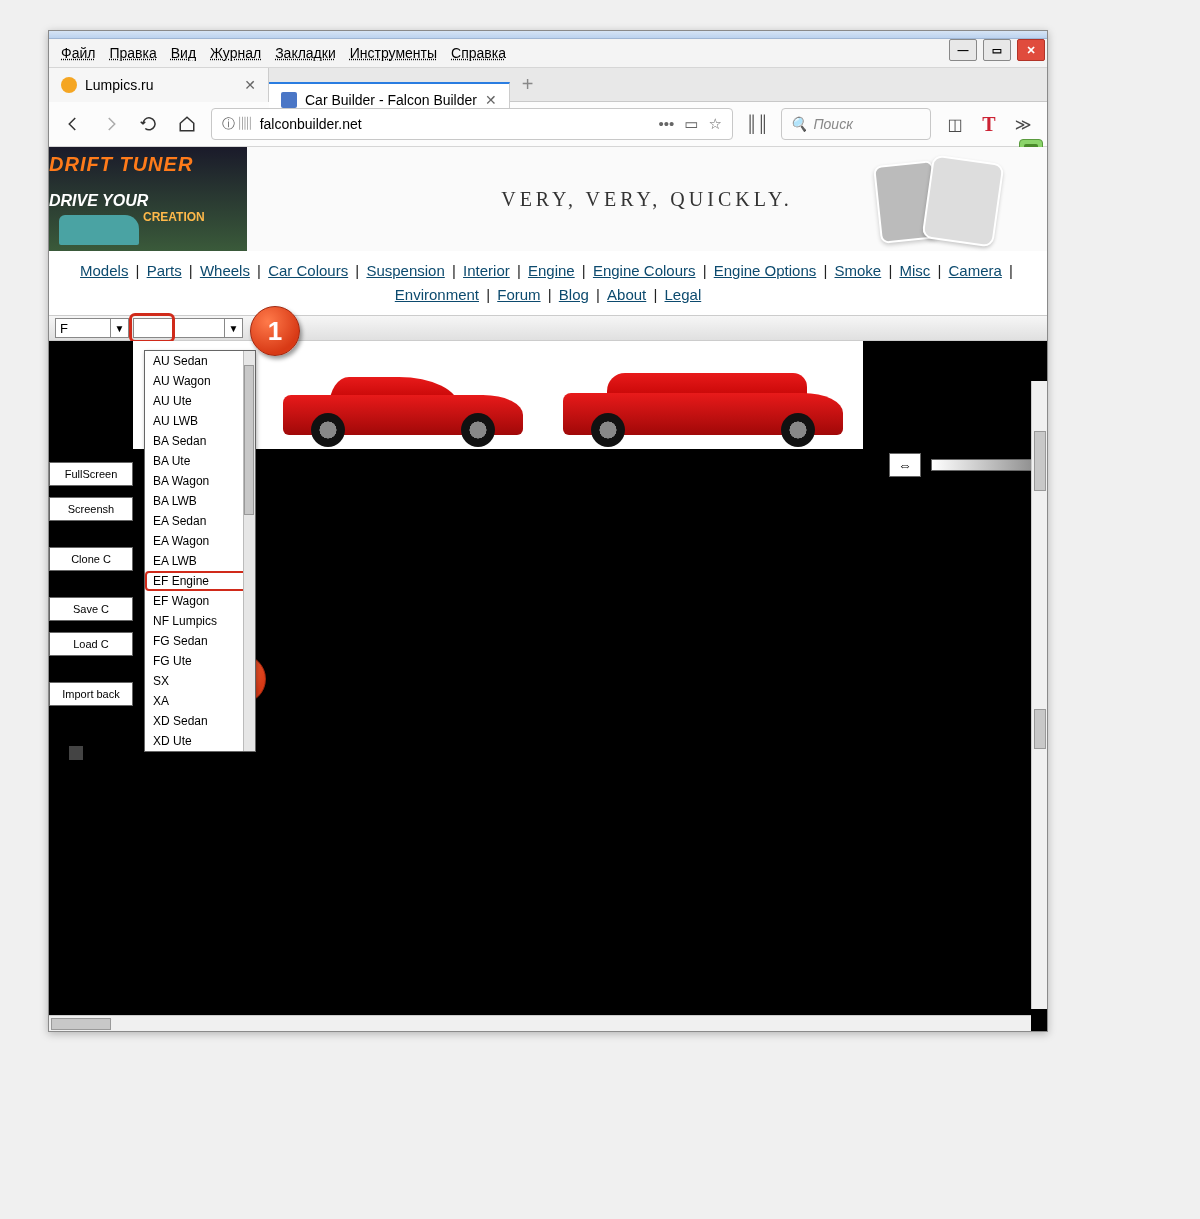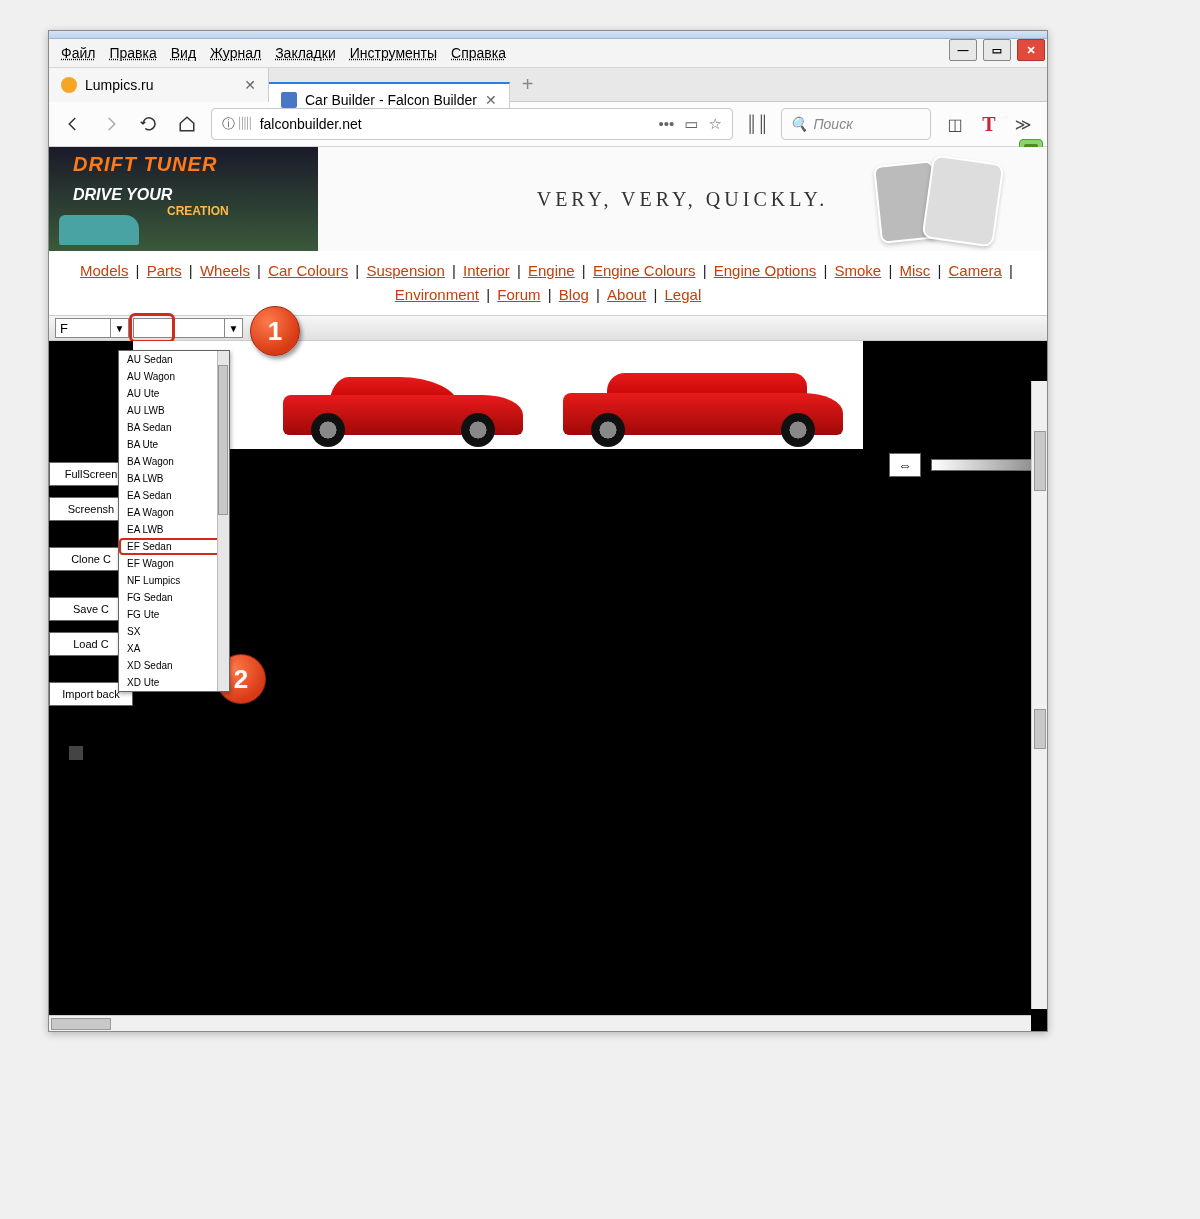--- a/index.html
+++ b/index.html
@@ -22,32 +22,32 @@
 .nav-icon { width: 28px; height: 28px; display: flex; align-items: center; justify-content: center; color: #4a4a4a; border-radius: 4px; }
 .nav-icon svg { width: 18px; height: 18px; }
 .urlbar { flex: 1; display: flex; align-items: center; gap: 8px; border: 1px solid #c8c8c8; border-radius: 4px; padding: 4px 10px; background: #fff; font-size: 14px; height: 32px; }
 .urlbar .proto-icons { display: flex; gap: 4px; color: #666; font-size: 13px; }
 .urlbar .right-icons { margin-left: auto; display: flex; gap: 10px; color: #666; font-size: 15px; }
 .searchbar { width: 150px; border: 1px solid #c8c8c8; border-radius: 4px; padding: 4px 8px; display: flex; align-items: center; gap: 6px; font-style: italic; color: #888; font-size: 14px; height: 32px; }
 .toolbar-icons { display: flex; gap: 6px; align-items: center; }
 .red-t { color: #c23; font-weight: bold; font-family: serif; font-size: 20px; }
 .page { background: #fff; }
 .banner-row { display: flex; height: 104px; background: #eee; }
-.drift-banner { width: 269px; height: 100%; background: linear-gradient(#1a1a2a,#3a5a3a); position: relative; padding: 6px 24px; }
+.drift-banner { width: 198px; height: 100%; background: linear-gradient(#1a1a2a,#3a5a3a); position: relative; padding: 6px 0; }
 .drift-banner .l1 { color: #ff7b1a; font-weight: 900; font-size: 20px; font-style: italic; letter-spacing: 1px; }
-.drift-banner .l2 { color: #fff; font-weight: 900; font-size: 16px; font-style: italic; margin-top: 10px; }
+.drift-banner .l2 { color: #fff; font-weight: 900; font-size: 16px; font-style: italic; margin-top: 16px; }
 .drift-banner .l3 { color: #ffb94a; font-weight: 900; font-size: 12px; margin-left: 94px; }
 .drift-car { position: absolute; left: 10px; bottom: 6px; width: 80px; height: 30px; background: #4aa3a3; border-radius: 6px 14px 2px 2px; }
 .right-banner { flex: 1; display: flex; align-items: center; justify-content: center; background: #fafafa; position: relative; }
 .slogan { font-family: Georgia, serif; letter-spacing: 4px; font-size: 20px; color: #333; }
 .phone-art { position: absolute; right: 20px; top: 10px; width: 180px; height: 84px; }
 .phone-art .p0 { position: absolute; width: 72px; height: 84px; background: #ddd; border-radius: 10px; transform: rotate(8deg); left: 80px; top: 2px; box-shadow: 0 2px 4px rgba(0,0,0,0.2); border: 2px solid #fff; }
 .phone-art .p1 { position: absolute; width: 60px; height: 78px; background: #bbb; border-radius: 8px; transform: rotate(-6deg); left: 30px; top: 6px; box-shadow: 0 2px 4px rgba(0,0,0,0.2); border: 2px solid #fff; }
 .linknav { text-align: center; padding: 8px 10px; font-size: 15px; line-height: 1.6; }
-.linknav a { color: #c2410c; text-decoration: underline; }
+.linknav a { color: #0c4a6e; text-decoration: underline; }
 .linknav .sep { color: #222; margin: 0 3px; }
 .selectors { display: flex; align-items: center; gap: 4px; padding: 2px 6px; background: linear-gradient(#f6f6f6,#e0e0e0); border-top: 1px solid #ccc; border-bottom: 1px solid #ccc; height: 26px; }
 .sel { background: #fff; border: 1px solid #888; height: 20px; font-size: 13px; display: flex; align-items: center; position: relative; }
 .sel.brand { width: 74px; padding: 0 4px; }
 .sel.model { width: 110px; }
 .sel .arrow { position: absolute; right: 0; top: 0; width: 18px; height: 18px; border-left: 1px solid #888; display: flex; align-items: center; justify-content: center; font-size: 10px; }
 .red-ring { border: 3px solid #d02a1a; border-radius: 6px; position: absolute; pointer-events: none; }
 .callout { width: 50px; height: 50px; border-radius: 50%; background: radial-gradient(circle at 35% 30%, #ff7a4a, #d83a16 70%); color: #fff; font-size: 26px; font-weight: bold; display: flex; align-items: center; justify-content: center; position: absolute; box-shadow: 2px 3px 4px rgba(0,0,0,0.4); border: 1px solid #a02810; }
 .content { display: flex; position: relative; }
 .side-col { width: 84px; background: #000; padding-top: 110px; }
@@ -62,21 +62,21 @@
 .car-body { position: absolute; background: linear-gradient(#e81a1a,#a00808); border-radius: 8px 40px 6px 6px / 8px 20px 6px 6px; }
 .car.sedan .car-body { left: 0; bottom: 12px; width: 240px; height: 40px; }
 .car.sedan .car-cab { position: absolute; left: 46px; bottom: 40px; width: 130px; height: 30px; background: linear-gradient(#e81a1a,#b00); border-radius: 20px 60px 0 0 / 30px 30px 0 0; }
 .car.wagon .car-body { left: 0; bottom: 12px; width: 280px; height: 42px; }
 .car.wagon .car-cab { position: absolute; left: 44px; bottom: 42px; width: 200px; height: 32px; background: linear-gradient(#e81a1a,#b00); border-radius: 18px 14px 0 0; }
 .wheel { position: absolute; width: 34px; height: 34px; background: radial-gradient(circle,#888 0 35%,#111 36% 100%); border-radius: 50%; bottom: 0; }
 .wheel.r0 { left: 28px; } .wheel.r1 { right: 28px; }
 .tool-icons-right { position: absolute; right: 6px; top: 112px; display: flex; align-items: center; gap: 10px; }
 .tool-icons-right .ico { background: #fff; width: 32px; height: 24px; border: 1px solid #666; display: flex; align-items: center; justify-content: center; font-size: 14px; }
 .tool-icons-right .slider { width: 110px; height: 12px; background: linear-gradient(to right,#fff,#888); border: 1px solid #666; }
-.dropdown { position: absolute; left: 118px; top: 350px; width: 112px; background: #fff; border: 1px solid #666; font-size: 10px; z-index: 50; box-shadow: 1px 2px 4px rgba(0,0,0,0.3); }
+.dropdown { position: absolute; left: 144px; top: 350px; width: 112px; background: #fff; border: 1px solid #666; font-size: 12px; z-index: 50; box-shadow: 1px 2px 4px rgba(0,0,0,0.3); }
 .dropdown .dd-scroll { position: absolute; right: 0; top: 0; bottom: 0; width: 12px; background: #e6e6e6; border-left: 1px solid #bbb; }
 .dropdown .dd-thumb { position: absolute; right: 1px; top: 14px; width: 10px; height: 150px; background: #c8c8c8; border: 1px solid #999; }
 .dropdown .opt { padding: 3px 8px; cursor: default; white-space: nowrap; }
 .dropdown .opt.highlight { border: 2px solid #d02a1a; border-radius: 4px; padding: 1px 6px; margin: 0 0px; }
 .page-scroll-v { position: absolute; right: 0; top: 350px; bottom: 22px; width: 16px; background: #f0f0f0; border-left: 1px solid #ccc; }
 .page-scroll-v .vthumb { position: absolute; left: 2px; top: 50px; width: 12px; height: 60px; background: #c8c8c8; border: 1px solid #999; }
 .page-scroll-v .vthumb2 { position: absolute; left: 2px; bottom: 260px; width: 12px; height: 40px; background: #c8c8c8; border: 1px solid #999; }
 .page-scroll-h { position: absolute; left: 0; right: 16px; bottom: 0; height: 16px; background: #f0f0f0; border-top: 1px solid #ccc; }
 .page-scroll-h .hthumb { position: absolute; top: 2px; left: 2px; height: 12px; width: 60px; background: #c8c8c8; border: 1px solid #999; }
 .addon-bar { position: absolute; right: 4px; top: 108px; width: 24px; height: 24px; background: #8bd46a; border-radius: 4px; border: 1px solid #5a9a3e; display: flex; align-items: center; justify-content: center; }
@@ -249,21 +249,21 @@
       <div class="opt">AU Wagon</div>
       <div class="opt">AU Ute</div>
       <div class="opt">AU LWB</div>
       <div class="opt">BA Sedan</div>
       <div class="opt">BA Ute</div>
       <div class="opt">BA Wagon</div>
       <div class="opt">BA LWB</div>
       <div class="opt">EA Sedan</div>
       <div class="opt">EA Wagon</div>
       <div class="opt">EA LWB</div>
-      <div class="opt highlight">EF Sedan</div>
+      <div class="opt highlight">EF Engine</div>
       <div class="opt">EF Wagon</div>
       <div class="opt">NF Lumpics</div>
       <div class="opt">FG Sedan</div>
       <div class="opt">FG Ute</div>
       <div class="opt">SX</div>
       <div class="opt">XA</div>
       <div class="opt">XD Sedan</div>
       <div class="opt">XD Ute</div>
     </div>
   <div class="dd-scroll"></div>

